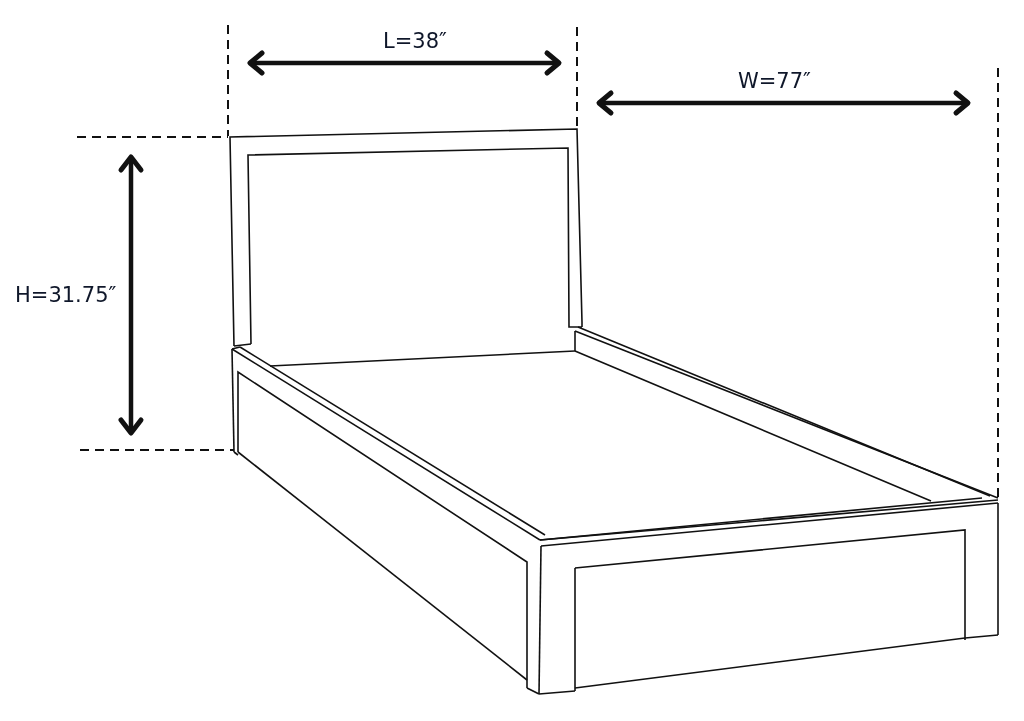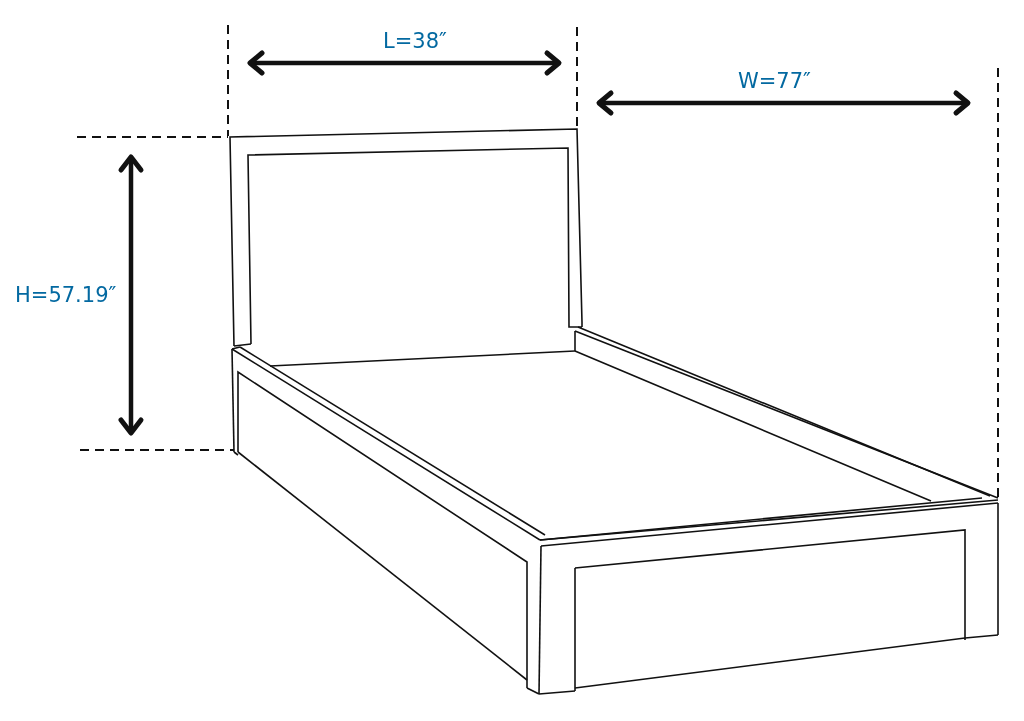--- a/index.html
+++ b/index.html
@@ -6,21 +6,21 @@
     body { width: 1024px; height: 721px; overflow: hidden; position: relative; }
     #stage { position: absolute; left: 0; top: 0; width: 1024px; height: 721px; }
     .line { fill: none; stroke: #111111; stroke-width: 1.6; stroke-linejoin: miter; }
     .dash { fill: none; stroke: #111111; stroke-width: 2; stroke-dasharray: 9 6; }
     .arrow { fill: none; stroke: #111111; stroke-width: 4.5; stroke-linecap: square; }
     .head { fill: none; stroke: #111111; stroke-width: 5; stroke-linecap: round; stroke-linejoin: round; }
     .dim-label {
       position: absolute;
       font-family: "DejaVu Sans", sans-serif;
       font-size: 21px;
-      color: #0369a1;
+      color: #0f172a;
       white-space: nowrap;
       line-height: 1;
     }
   </style>
 </head>
 <body>
 
 <svg id="stage" viewBox="0 0 1024 721" xmlns="http://www.w3.org/2000/svg">
 
   <g>
@@ -95,13 +95,13 @@
     <polyline class="line" points="575,568 965,530 965,640"></polyline>
     <line class="line" x1="575" y1="688" x2="965" y2="638"></line>
 
     <line class="line" x1="998" y1="503" x2="998" y2="635"></line>
     <line class="line" x1="965" y1="638" x2="998" y2="635"></line>
   </g>
 </svg>
 
 <div class="dim-label" style="left:383px; top:31px;">L=38″</div>
 <div class="dim-label" style="left:738px; top:71px;text-align:right;">W=77″</div>
-<div class="dim-label" style="left:15px; top:285px;">H=57.19″</div>
+<div class="dim-label" style="left:15px; top:285px;">H=31.75″</div>
 
 </body></html>

